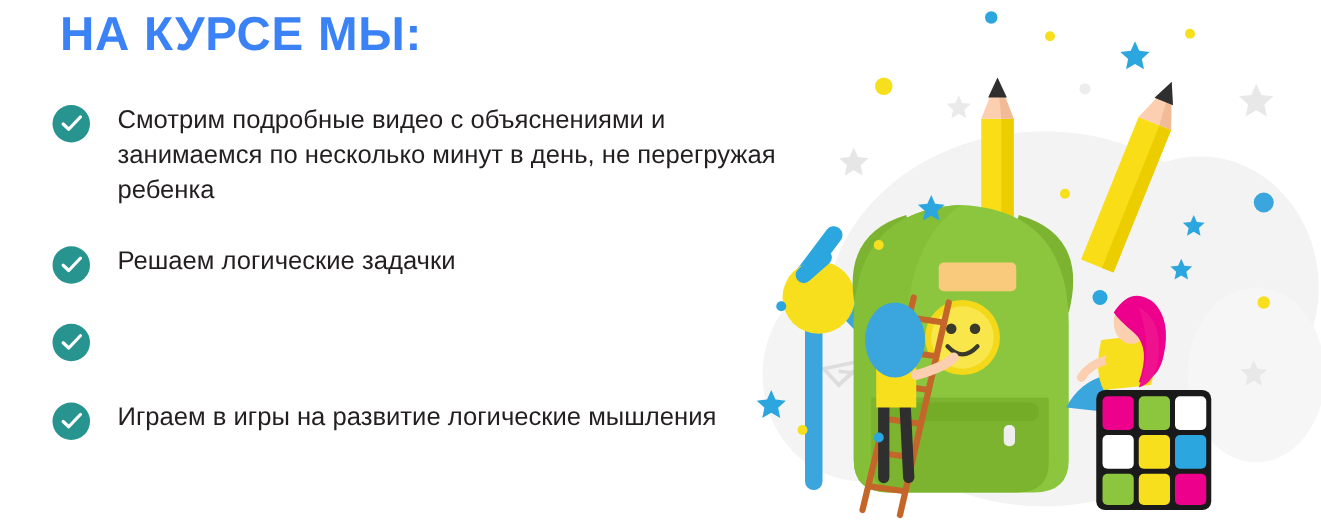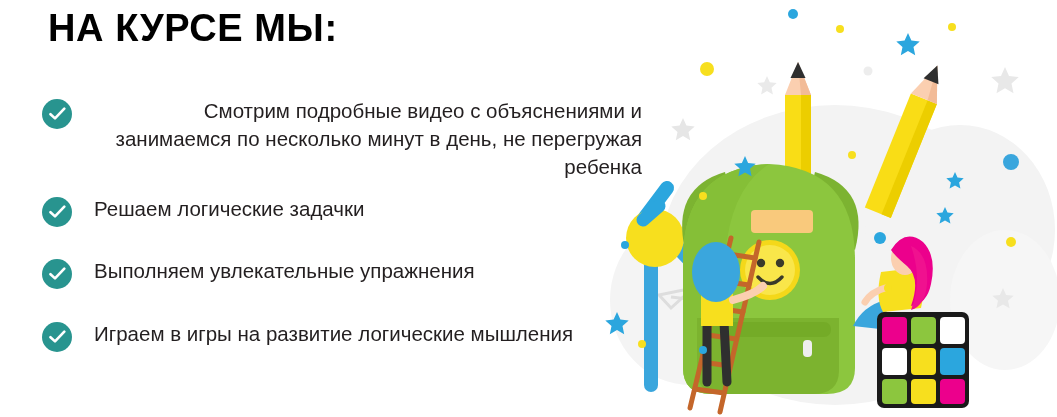--- a/index.html
+++ b/index.html
@@ -3,30 +3,30 @@
 <meta charset="utf-8">
 <style>
   html,body{margin:0;padding:0;background:#ffffff;}
   body{width:1057px;height:417px;overflow:hidden;
        font-family:"Liberation Sans","DejaVu Sans",sans-serif;}
   #stage{position:relative;width:1057px;height:417px;background:#ffffff;}
 
   
   #headline{position:absolute;left:48px;top:8px;
     font-size:38px;font-weight:bold;letter-spacing:.6px;
-    color:#000000;line-height:1.1;white-space:nowrap;}
+    color:#3b82f6;line-height:1.1;white-space:nowrap;}
 
   #bullets{position:absolute;left:42px;top:82px;width:600px;}
   .bullet{position:relative;display:flex;align-items:flex-start;}
   .bullet .chk{flex:0 0 auto;width:30px;height:30px;border-radius:50%;
     background:#28948f;position:relative;margin-top:2px;}
   .bullet .chk svg{position:absolute;left:7px;top:8px;}
   .bullet .txt{margin-left:22px;font-size:20.5px;line-height:28px;
     color:#231f20;font-weight:400;}
-  #b0{top:15px;text-align:right;}
+  #b0{top:0;}
   .bullet{margin-bottom:0;}
   #b0{margin-bottom:29px;}
   #b1{margin-bottom:30px;}
   #b2{margin-bottom:31px;}
 
   
   #art{position:absolute;left:585px;top:0;width:472px;height:417px;}
   #art svg{display:block;}
 </style>
 </head>
@@ -55,21 +55,20 @@
       </span>
       <span class="txt">Решаем логические задачки</span>
     </div>
 
     <div class="bullet" id="b2">
       <span class="chk">
         <svg width="17" height="14" viewBox="0 0 17 14" aria-hidden="true">
           <path d="M1.5 7.2 L6 11.4 L15.3 1.6" fill="none" stroke="#ffffff" stroke-width="2.6" stroke-linecap="round" stroke-linejoin="round"></path>
         </svg>
       </span>
-      <span class="txt">Выполняем увлекательные упражнения</span>
     </div>
 
     <div class="bullet" id="b3">
       <span class="chk">
         <svg width="17" height="14" viewBox="0 0 17 14" aria-hidden="true">
           <path d="M1.5 7.2 L6 11.4 L15.3 1.6" fill="none" stroke="#ffffff" stroke-width="2.6" stroke-linecap="round" stroke-linejoin="round"></path>
         </svg>
       </span>
       <span class="txt">Играем в игры на развитие логические мышления</span>
     </div>

